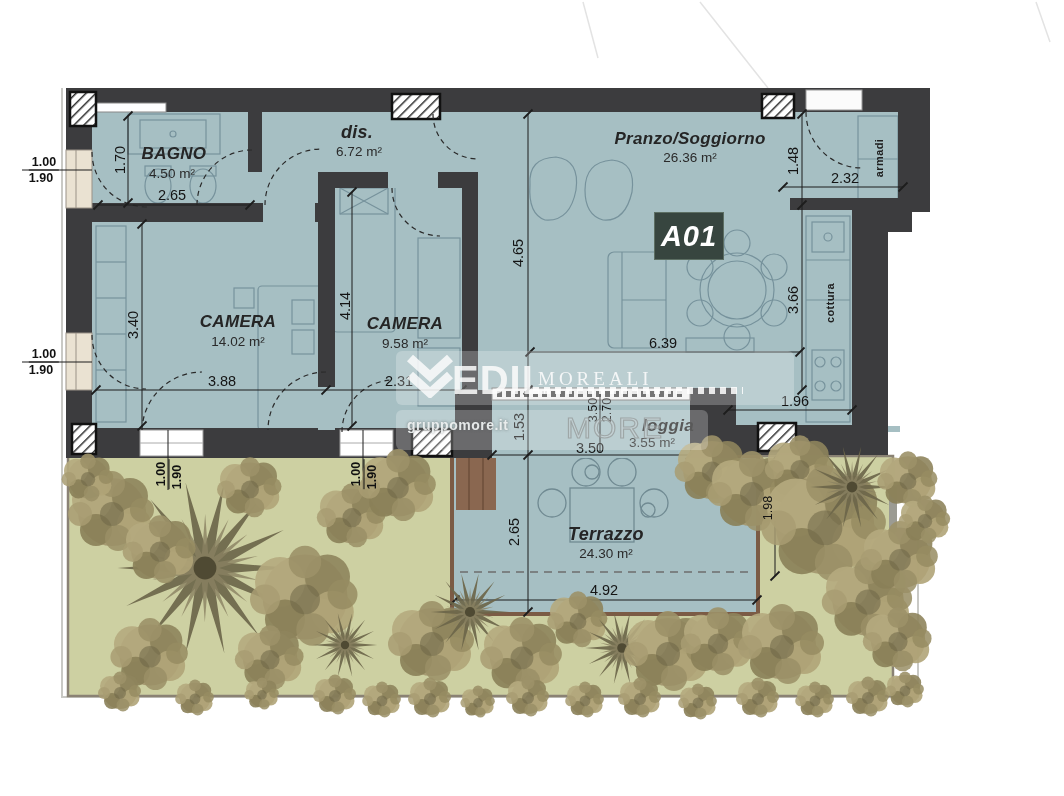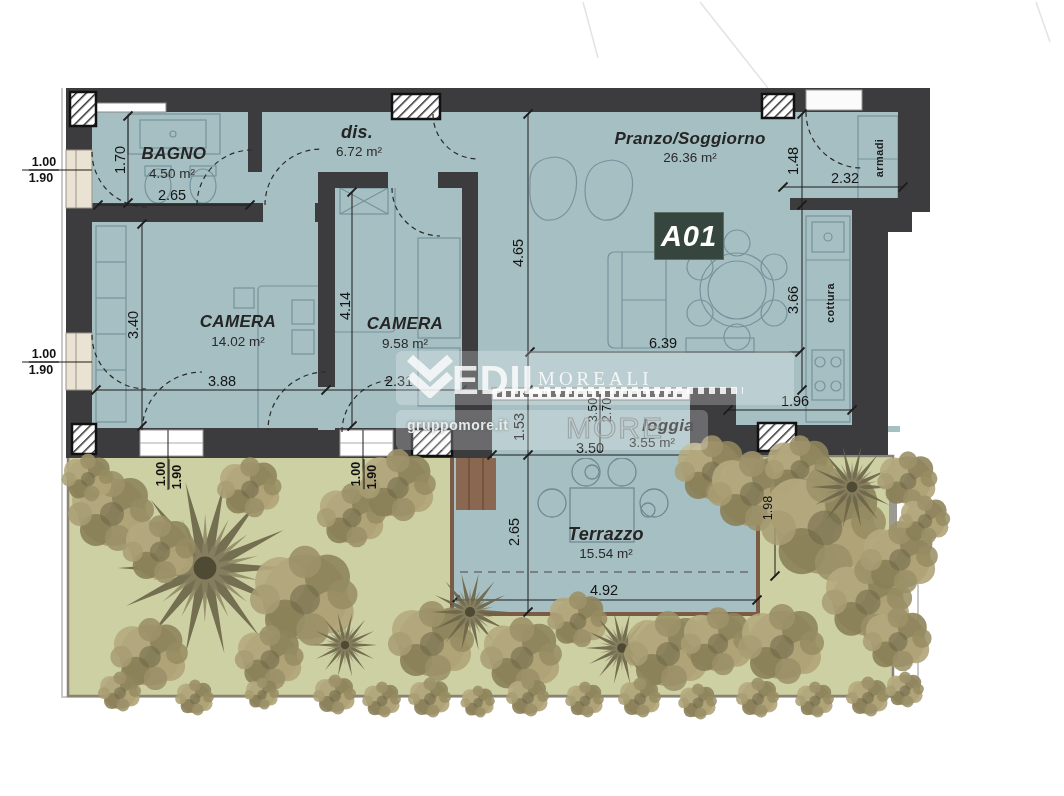--- a/index.html
+++ b/index.html
@@ -330,21 +330,21 @@
 <div class="lbl room-area" style="left:359px;top:151px">6.72 m²</div>
 <div class="lbl room-name" style="left:238px;top:322px">CAMERA</div>
 <div class="lbl room-area" style="left:238px;top:341px">14.02 m²</div>
 <div class="lbl room-name" style="left:405px;top:324px">CAMERA</div>
 <div class="lbl room-area" style="left:405px;top:343px">9.58 m²</div>
 <div class="lbl room-name" style="left:690px;top:139px">Pranzo/Soggiorno</div>
 <div class="lbl room-area" style="left:690px;top:157px">26.36 m²</div>
 <div class="lbl room-name" style="left:668px;top:426px">loggia</div>
 <div class="lbl room-area" style="left:652px;top:442px">3.55 m²</div>
 <div class="lbl room-name big" style="left:606px;top:534px">Terrazzo</div>
-<div class="lbl room-area" style="left:606px;top:553px">15.54 m²</div>
+<div class="lbl room-area" style="left:606px;top:553px">24.30 m²</div>
 
 <div id="badge">A01</div>
 
 <div class="lbl fixture rot" style="left:879px;top:158px">armadi</div>
 <div class="lbl fixture rot" style="left:830px;top:303px">cottura</div>
 
 <div class="lbl dim rot" style="left:120px;top:160px">1.70</div>
 <div class="lbl dim" style="left:172px;top:195px">2.65</div>
 <div class="lbl dim rot" style="left:133px;top:325px">3.40</div>
 <div class="lbl dim" style="left:222px;top:381px">3.88</div>

